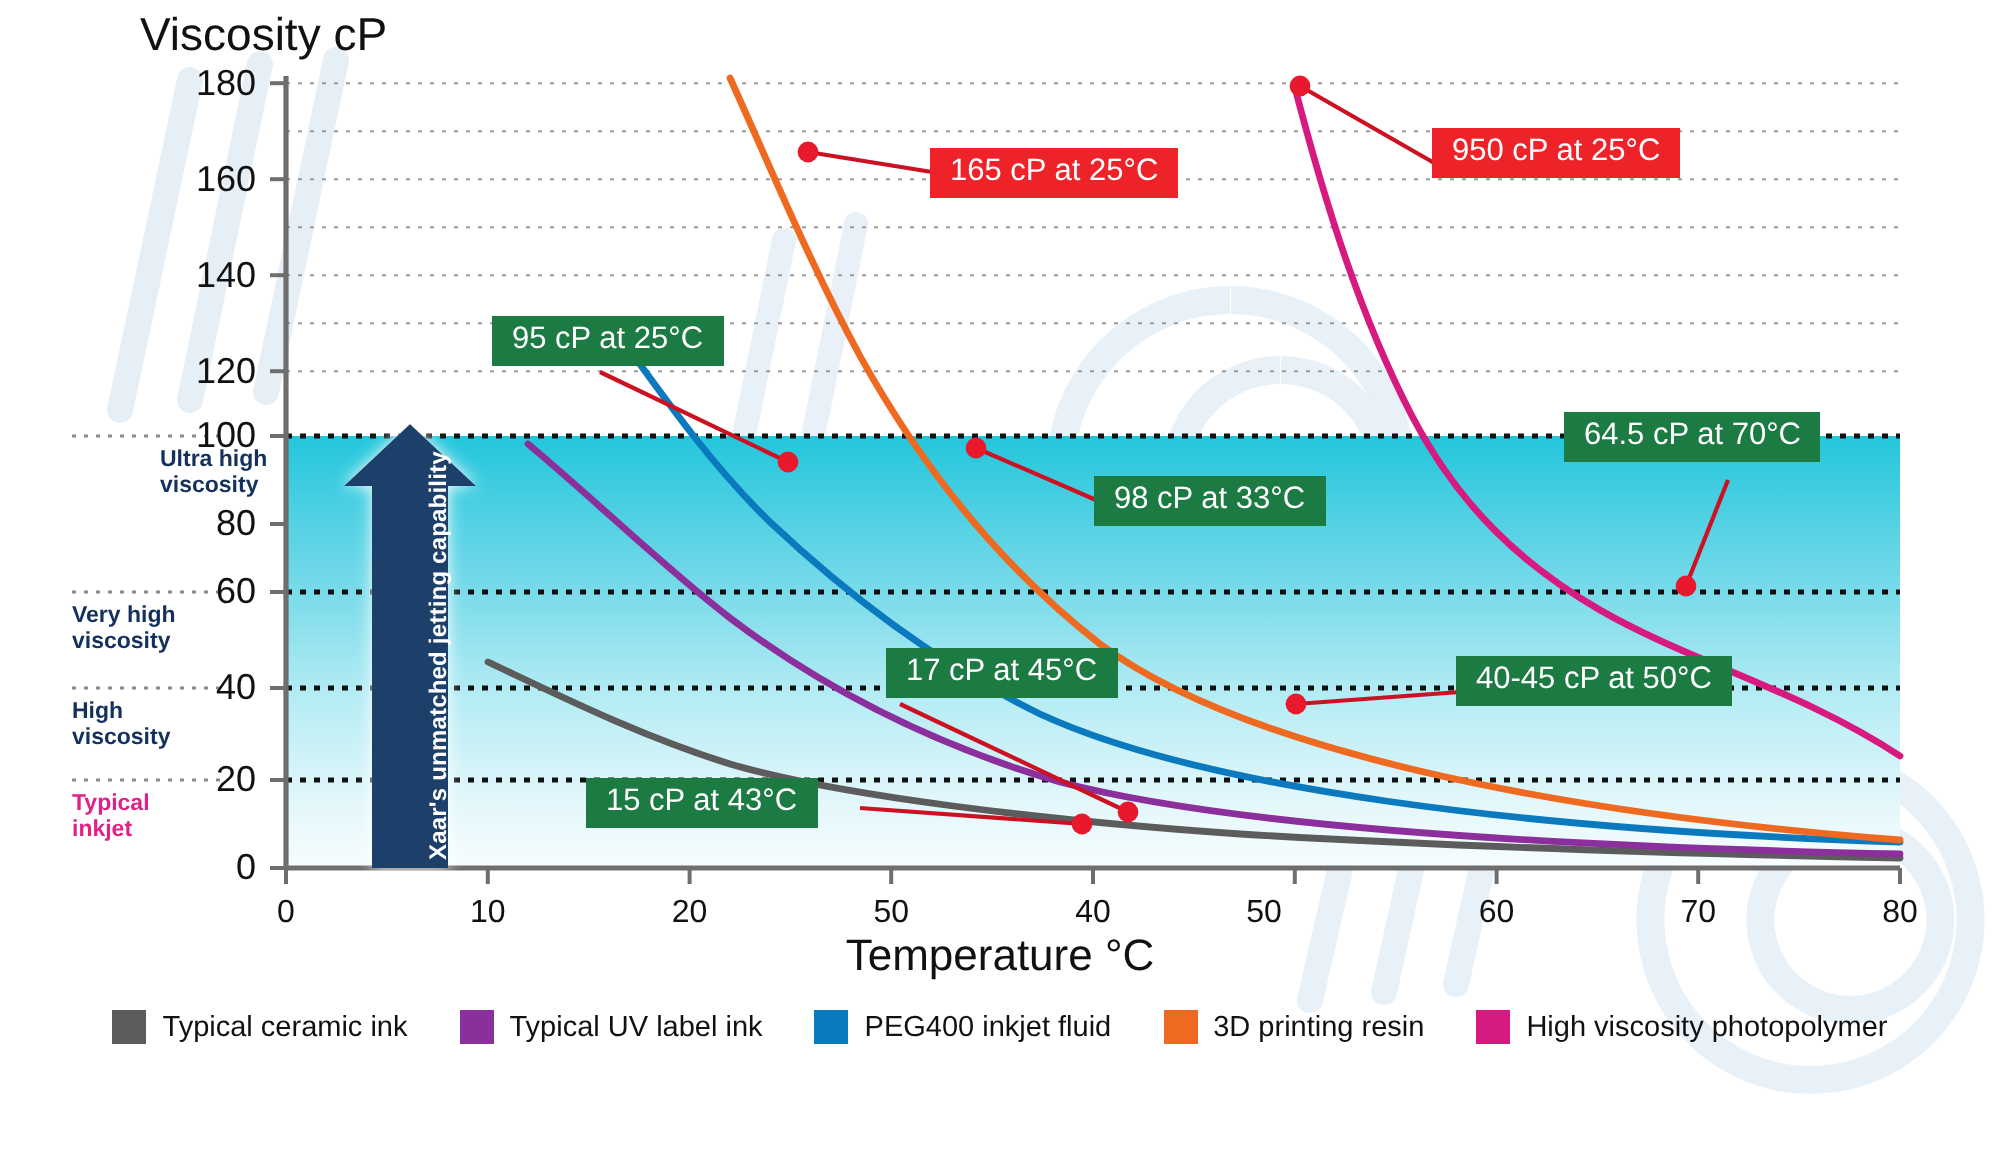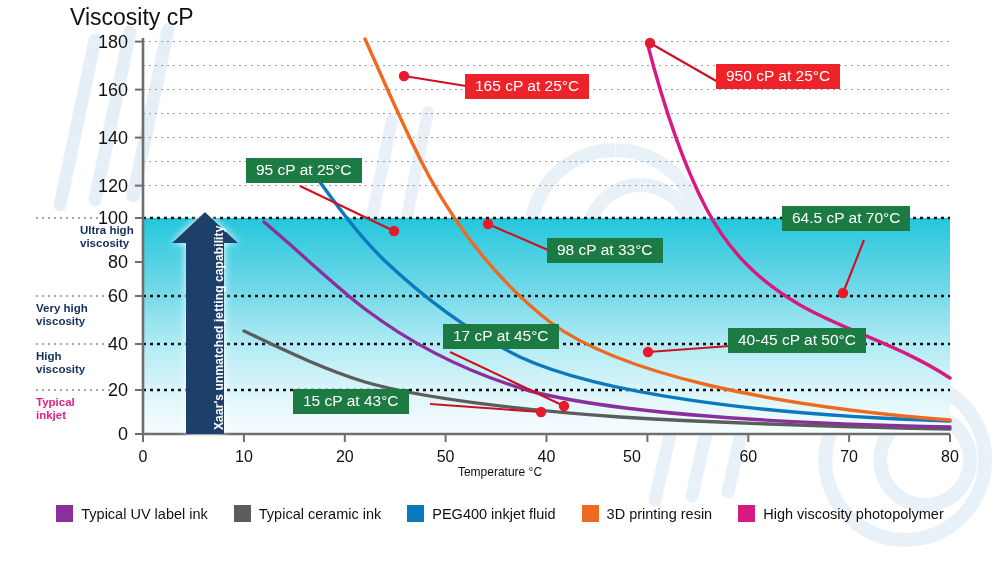--- a/index.html
+++ b/index.html
@@ -20,21 +20,21 @@
   }
 
   
   .y-title{
     position:absolute;left:70px;top:4px;
     font-size:23px;color:#111;font-weight:400;
     z-index:6;white-space:nowrap;text-align:right;
   }
   .x-title{
     position:absolute;left:0;top:465px;width:1000px;
-    text-align:center;font-size:12px;color:#111;
+    text-align:center;font-size:22px;color:#111;
     z-index:6;
   }
 
   
   .ytick{
     position:absolute;
     font-size:18px;color:#111;
     text-align:right;width:60px;
     transform:translateY(-50%);
     z-index:6;
@@ -293,28 +293,28 @@
   <div class="callout green" style="left:782px; top:206px;">64.5 cP at 70°C</div>
 
   <div class="callout green" style="left:443px; top:324px;">17 cP at 45°C</div>
 
   <div class="callout green" style="left:728px; top:328px;">40-45 cP at 50°C</div>
 
   <div class="callout green" style="left:293px; top:389px;">15 cP at 43°C</div>
 
   <div class="legend">
     <div class="legend-item">
+      <span class="legend-swatch" style="background:#5c5c5c;"></span>
+      <span class="legend-label">Typical ceramic ink</span>
+    </div>
+    <div class="legend-item">
       <span class="legend-swatch" style="background:#8b2f9c;"></span>
       <span class="legend-label">Typical UV label ink</span>
     </div>
     <div class="legend-item">
-      <span class="legend-swatch" style="background:#5c5c5c;"></span>
-      <span class="legend-label">Typical ceramic ink</span>
-    </div>
-    <div class="legend-item">
       <span class="legend-swatch" style="background:#0b79bd;"></span>
       <span class="legend-label">PEG400 inkjet fluid</span>
     </div>
     <div class="legend-item">
       <span class="legend-swatch" style="background:#ee6a20;"></span>
       <span class="legend-label">3D printing resin</span>
     </div>
     <div class="legend-item">
       <span class="legend-swatch" style="background:#d61a80;"></span>
       <span class="legend-label">High viscosity photopolymer</span>

